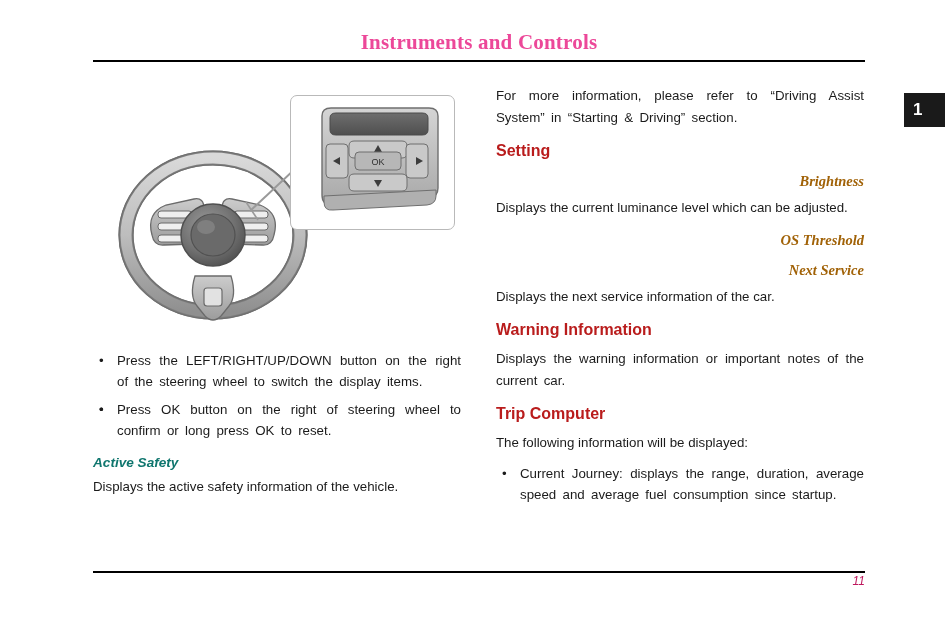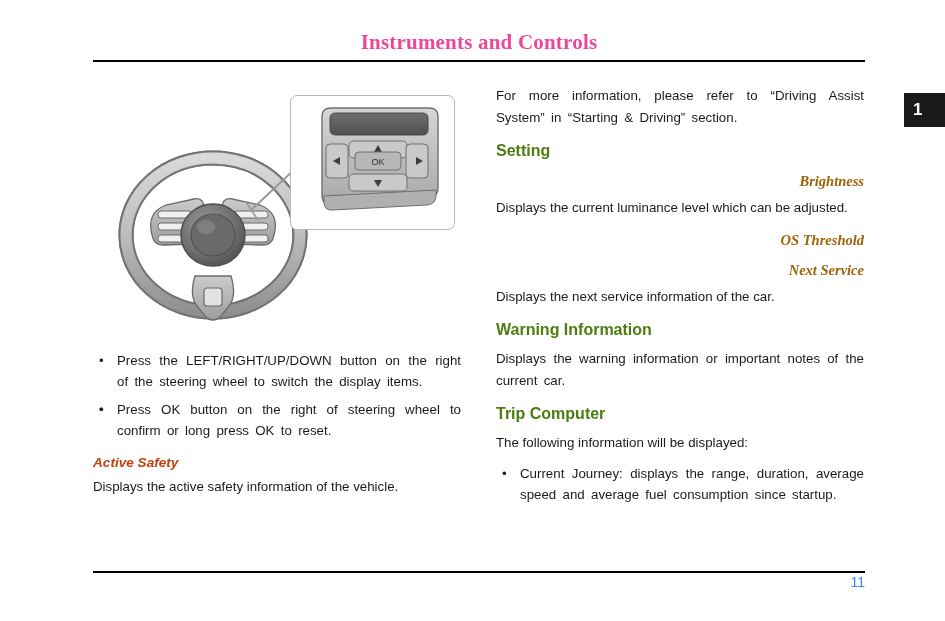--- a/index.html
+++ b/index.html
@@ -43,22 +43,23 @@
     left: 93px;
     top: 571px;
     width: 772px;
     height: 1.5px;
     background: #000000;
   }
   .page-number {
     position: absolute;
     right: 80px;
     top: 574px;
-    font-size: 14px;
-    color: #3b82f6;
+    font-size: 12px;
+    color: #be185d;
+    font-style: italic;
   }
 
   
   .chapter-tab {
     position: absolute;
     left: 904px;
     top: 93px;
     width: 41px;
     height: 34px;
     background: #1a1a1a;
@@ -93,38 +94,38 @@
     margin: 0 0 9px 0;
     font-size: 13.3px;
     line-height: 1.62;
     text-align: justify;
     color: #1b1b1b;
   }
   .h2 {
     margin: 14px 0 9px 0;
     font-size: 16px;
     font-weight: bold;
-    color: #4d7c0f;
+    color: #b91c1c;
   }
   .h3 {
     margin: 13px 0 7px 0;
     font-family: "Liberation Serif", serif;
     font-style: italic;
     font-weight: bold;
     font-size: 14.5px;
     color: #a16207;
     text-align: right;
   }
   .h3-sans {
     margin: 14px 0 6px 0;
     font-family: "Liberation Sans", sans-serif;
     font-style: italic;
     font-weight: bold;
     font-size: 13.6px;
-    color: #c2410c;
+    color: #0f766e;
   }
   ul.bullets {
     list-style: none;
     margin: 0;
     padding: 0;
   }
   ul.bullets li {
     position: relative;
     padding-left: 24px;
     margin-bottom: 7px;

